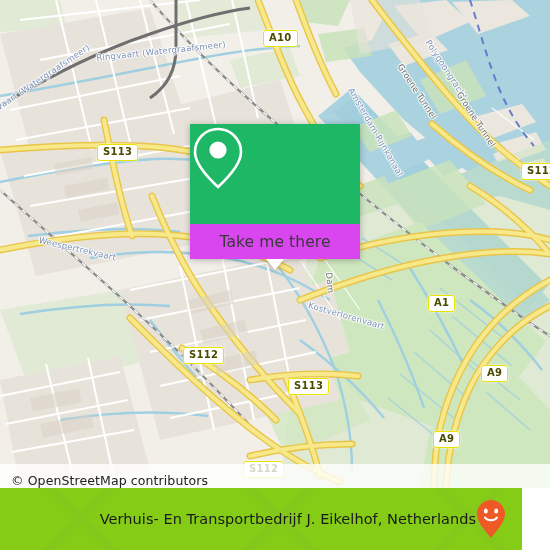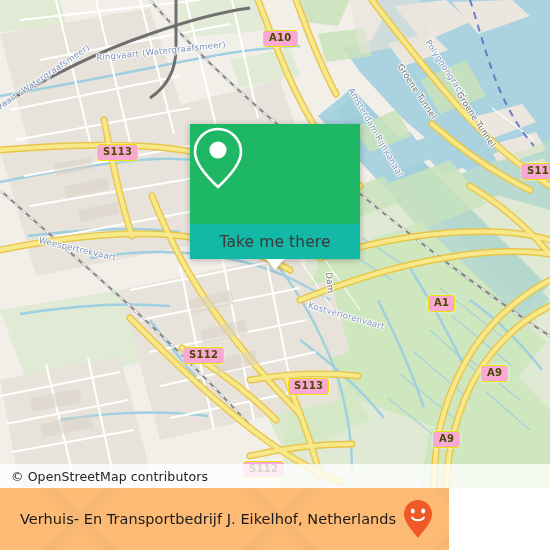--- a/index.html
+++ b/index.html
@@ -28,76 +28,77 @@
     text-shadow:
       0 0 2px #fff,0 0 2px #fff,0 0 2px #fff,
       1px 0 1px #fff,-1px 0 1px #fff,0 1px 1px #fff,0 -1px 1px #fff;
     pointer-events:none;
   }
   .mlabel.water{color:#7a8fb4;}
 
   
   .shield{
     position:absolute;
-    background:#f9a8d4;
+    background:#ffffff;
     border:1.6px solid #e8e300;
     border-radius:3px;
     color:#4a4a00;
     font-family:"DejaVu Sans","Liberation Sans",sans-serif;
     font-size:10px;
     font-weight:bold;
     line-height:14px;
     height:15px;
     padding:0 5px;
     letter-spacing:.3px;
     box-shadow:0 0 2px rgba(255,255,255,.9);
   }
 
   
   .attrib{
     position:absolute;left:0;top:464px;width:550px;height:24px;
     background:rgba(255,255,255,.78);
-    display:flex;align-items:center;
+    display:flex;align-items:flex-end;
   }
   .attrib span{
     font-family:"DejaVu Sans","Liberation Sans",sans-serif;
     font-size:12.5px;color:#222;padding-left:11px;letter-spacing:.1px;
   }
 
   
   .card{
     position:absolute;left:190px;top:124px;width:170px;
     filter:drop-shadow(0 1px 3px rgba(0,0,0,.28));
   }
   .card-top{
     height:100px;width:170px;
     background:#1eb765;
     display:flex;align-items:center;justify-content:center;
   }
   .pin-icon{display:block;}
   .card-btn{
-    height:35px;width:170px;background:#14b8a6;
+    height:35px;width:170px;background:#d946ef;
     display:flex;align-items:center;justify-content:center;
     color:#3a3a3a;font-size:15.5px;letter-spacing:.1px;
     font-family:"DejaVu Sans","Liberation Sans",sans-serif;
   }
   .card-tail{
     position:absolute;left:50%;margin-left:-9px;top:135px;
     width:0;height:0;
     border-left:9px solid transparent;
     border-right:9px solid transparent;
     border-top:11px solid #fff;
   }
 
   
   .footer{
-    position:absolute;left:0;top:488px;width:449px;height:62px;
-    background:#fdba74;
+    position:absolute;left:0;top:488px;width:522px;height:62px;
+    background:#84cc16;
     display:flex;align-items:center;
     overflow:hidden;
+    text-align:right;
   }
   .footer-wm{
     position:absolute;left:0;top:0;width:550px;height:62px;
     opacity:.05;pointer-events:none;
   }
   .footer-title{
     position:relative;
     padding-left:20px;
     font-family:"DejaVu Sans","Liberation Sans",sans-serif;
     font-size:14.5px;color:#1a1a1a;letter-spacing:.05px;

